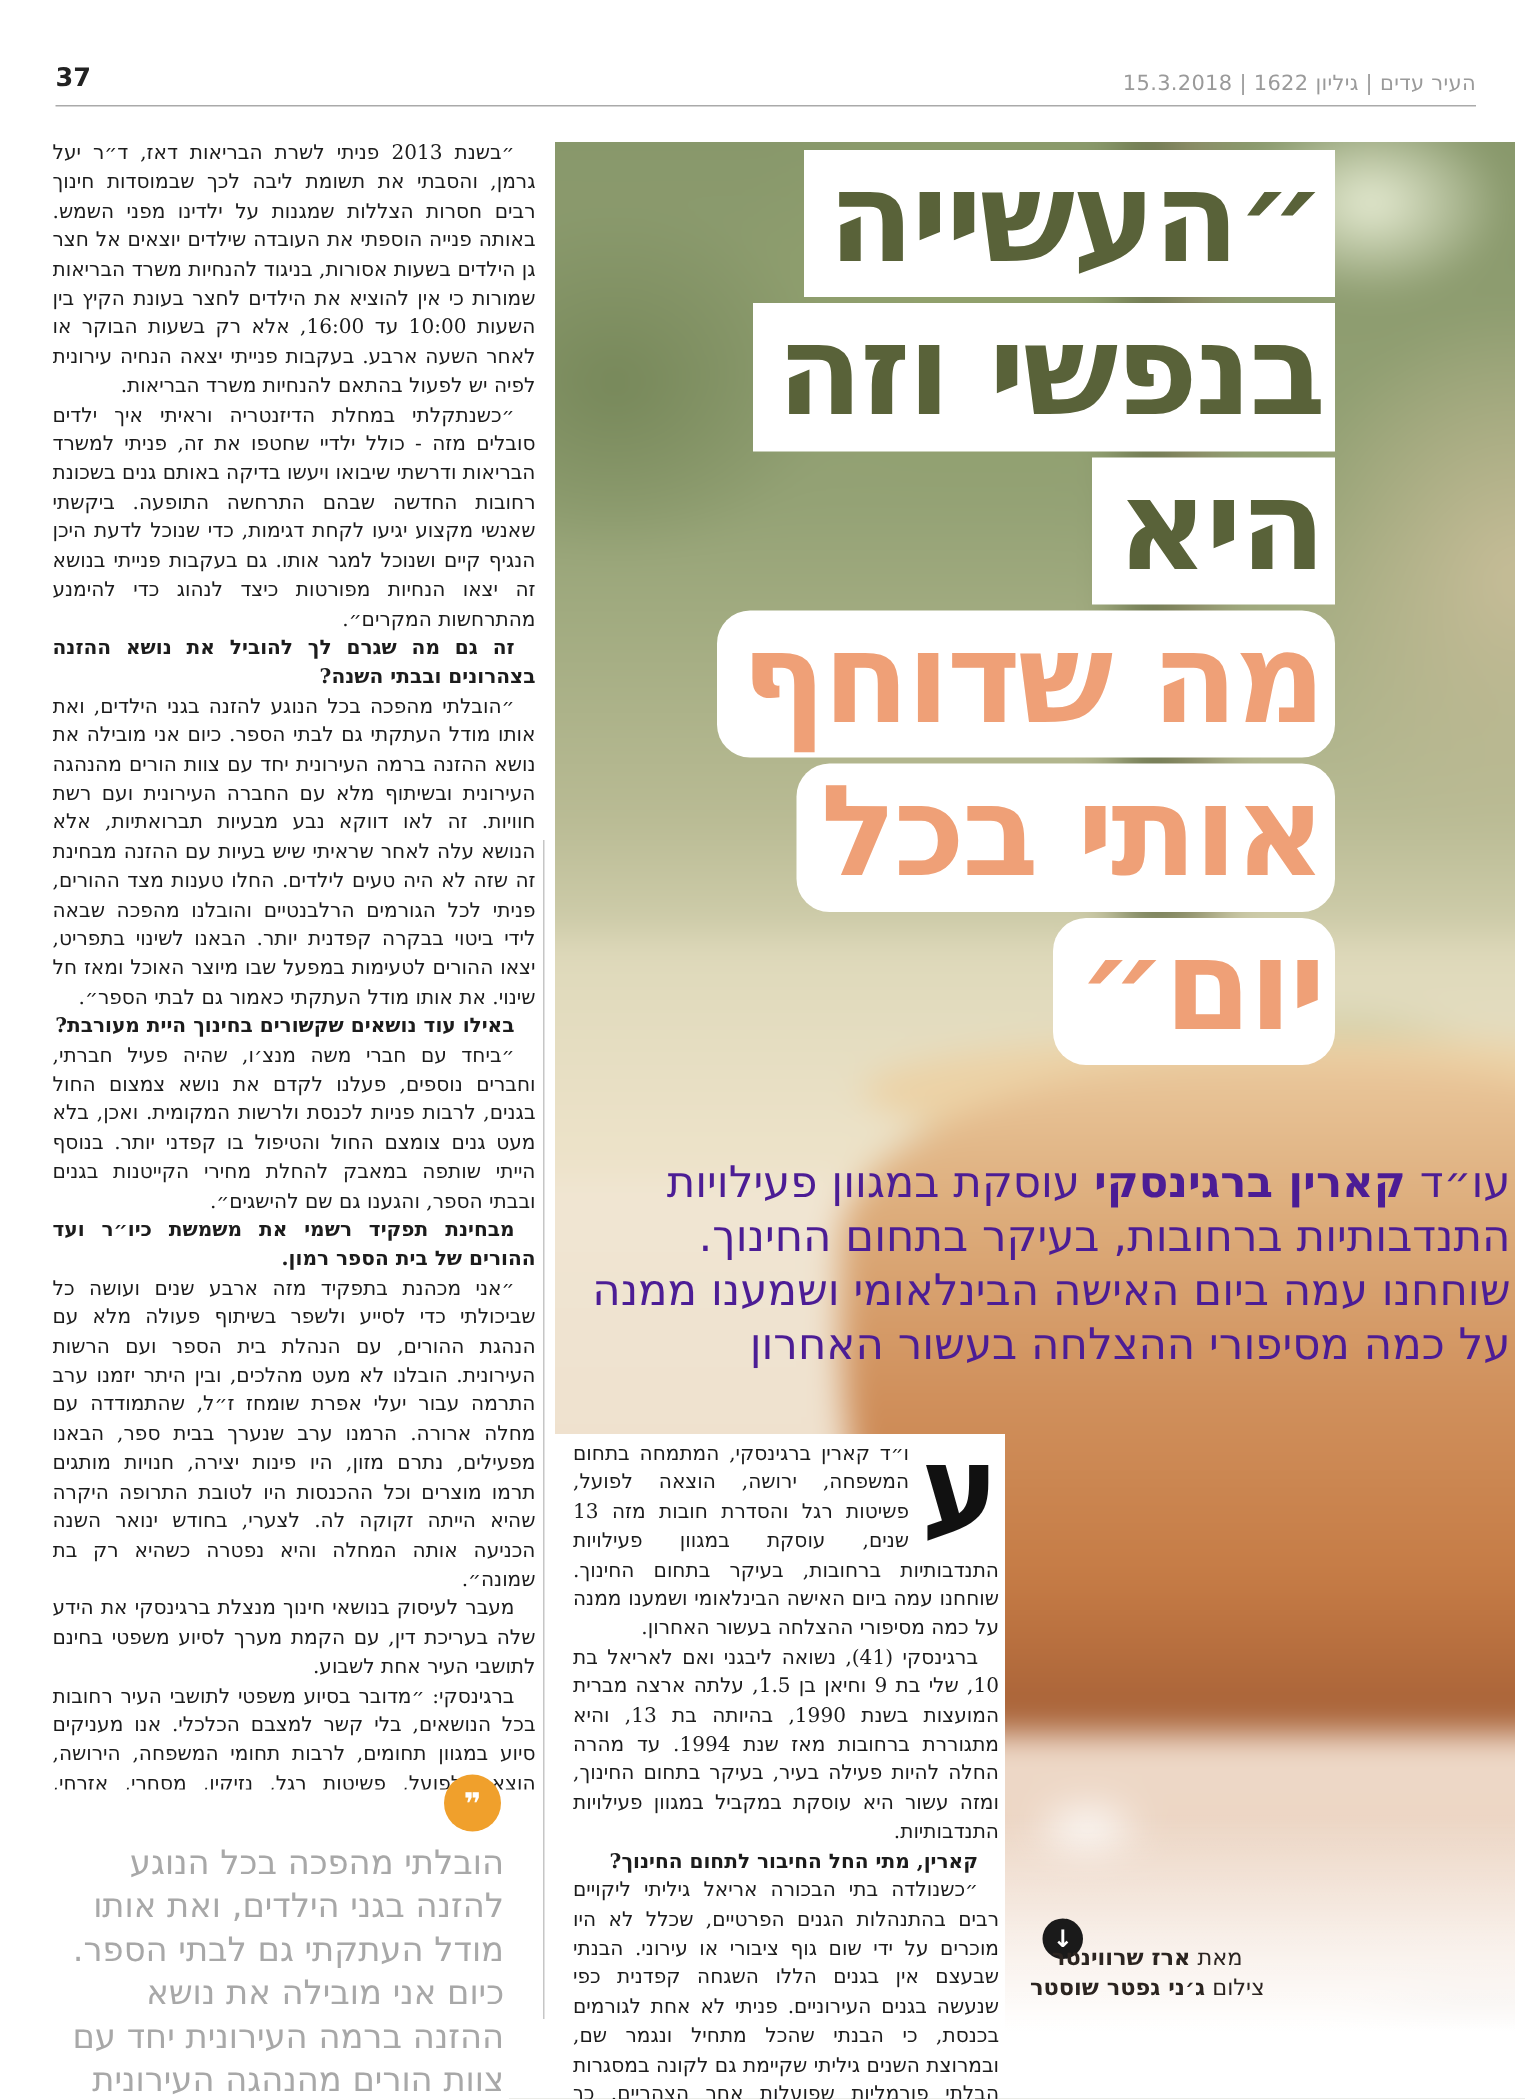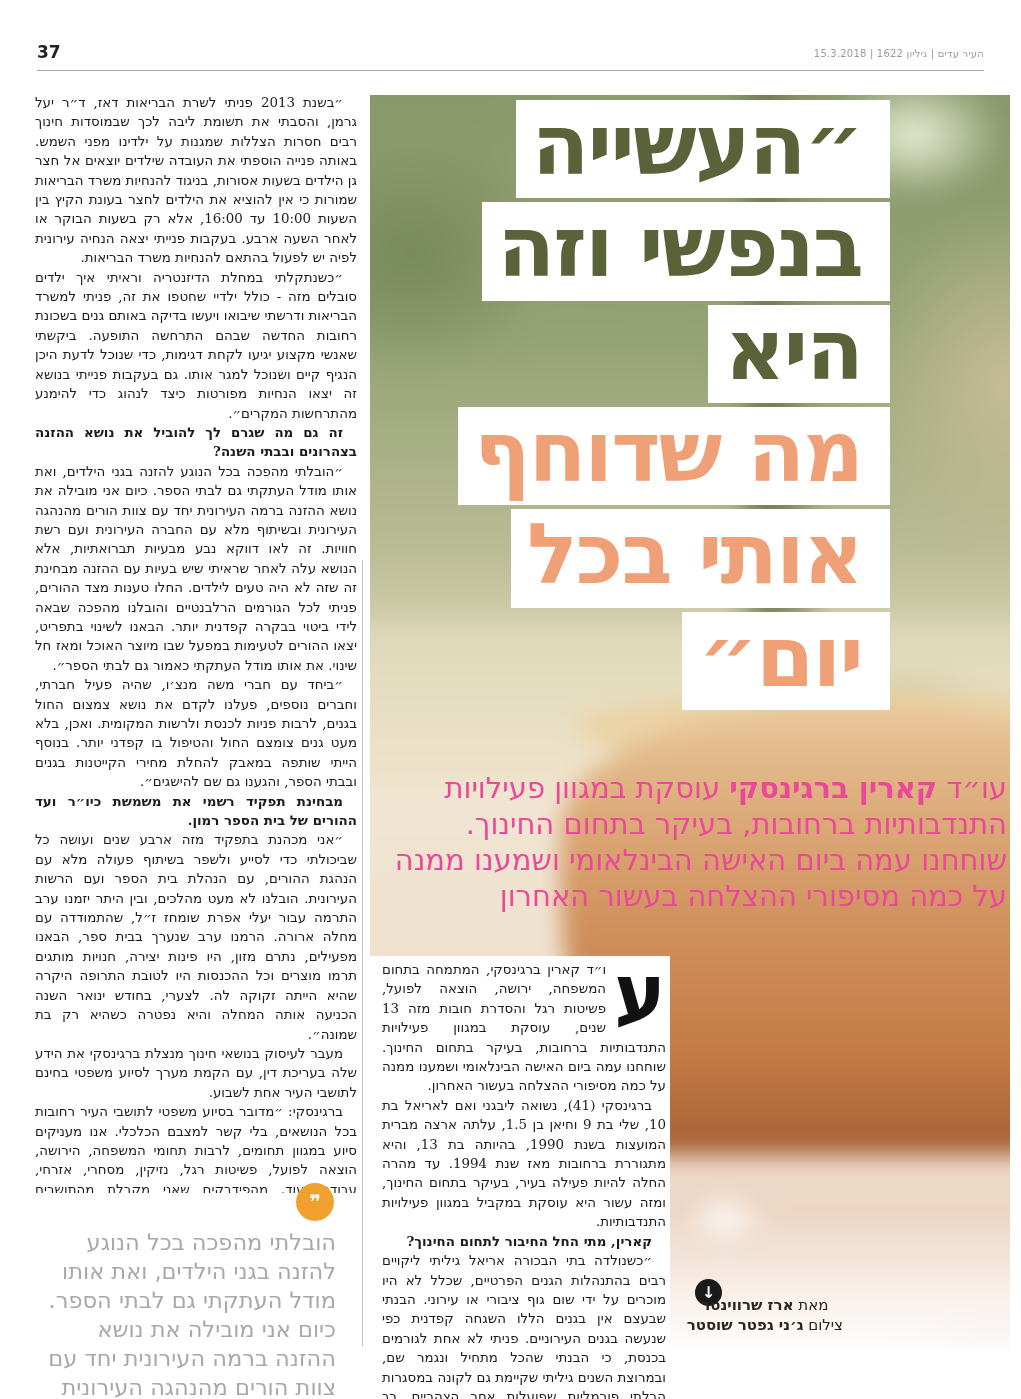--- a/index.html
+++ b/index.html
@@ -1,20 +1,20 @@
 <!DOCTYPE html>
 <html lang="he" style="--hl-green: #596239; --hl-orange: #efa077; --pq-gray: #a8a8a8; --q-orange: #f0a02c;"><head>
 <meta charset="utf-8">
 <style>
   html,body{margin:0;padding:0;background:#e8e8e8;}
   .page{position:relative;width:1021px;height:1399px;background:#ffffff;margin:0 auto;overflow:hidden;
         font-family:"DejaVu Sans","Liberation Sans",sans-serif;}
   
   .folio-num{position:absolute;left:37px;top:42px;font-size:17px;font-weight:bold;color:#222;}
-  .folio-info{position:absolute;right:37px;top:48px;font-size:10px;color:#9a9a9a;direction:rtl;letter-spacing:.2px;}
+  .folio-info{position:absolute;right:37px;top:48px;font-size:14px;color:#9a9a9a;direction:rtl;letter-spacing:.2px;}
   .folio-rule{position:absolute;left:37px;top:70px;width:947px;height:1px;background:#aaa;}
   
   .photo{position:absolute;left:370px;top:95px;width:640px;height:1265px;overflow:hidden;background:#dfe3cc;z-index:0;}
   .ph-blur{position:absolute;inset:-30px;filter:blur(11px);}
   .ph-blur div{position:absolute;}
   .ph-green{left:0;right:0;top:0;height:600px;
     background:
       radial-gradient(ellipse 130px 90px at 82% 70px, #e9eed6 0%, rgba(233,238,214,0) 70%),
       radial-gradient(ellipse 210px 170px at 10% 190px, #77885a 0%, rgba(119,136,90,0) 70%),
       radial-gradient(ellipse 260px 210px at 45% 130px, #91a16c 0%, rgba(145,161,108,0) 70%),
@@ -38,27 +38,27 @@
     background:
       radial-gradient(ellipse 90px 45px at 30% 35%, #fbf1e6 0%, rgba(251,241,230,0) 70%),
       radial-gradient(ellipse 60px 35px at 55% 20%, #ffffff 0%, rgba(255,255,255,0) 70%),
       radial-gradient(ellipse 170px 95px at 93% 72%, #7c5a46 0%, rgba(124,90,70,0) 70%),
       linear-gradient(180deg,#eed9c8 0%,#ead0bd 60%,#e7ccba 100%);}
   .ph-fade{position:absolute;left:0;right:0;bottom:0;height:150px;
     background:linear-gradient(to bottom,rgba(255,255,255,0) 0%,rgba(255,255,255,.65) 55%,#ffffff 96%);}
   
   .headline{position:absolute;right:131px;top:100px;width:545px;direction:rtl;text-align:right;z-index:2;}
   .hl-line{display:block;margin:0 0 4px 0;}
-  .hl-line span{display:inline-block;background:#fff;padding:4px 28px 12px 16px;
+  .hl-line span{display:inline-block;background:#fff;padding:4px 8px 12px 16px;
     font-size:84px;font-weight:bold;line-height:.98;letter-spacing:-2px;white-space:nowrap;}
   .hl-green span{color:var(--hl-green);}
-  .hl-orange span{color:var(--hl-orange);}
+  .hl-orange span{color:var(--hl-orange);border-radius:22px;}
   
   .subhead{position:absolute;right:14px;top:770px;width:636px;direction:rtl;text-align:right;z-index:2;
-    font-size:29px;line-height:36px;color:#ec4899;}
+    font-size:29px;line-height:36px;color:#4c1d95;}
   .subhead b{font-weight:bold;}
   
   .col{direction:rtl;text-align:justify;font-family:"DejaVu Serif","DejaVu Sans",serif;
        font-size:13.4px;line-height:19.4px;color:#1c1c1c;}
   .col p{margin:0;text-indent:14px;}
   .col p.q{font-weight:bold;text-indent:14px;}
   .left-col{position:absolute;left:35px;top:93px;width:322px;height:1100px;overflow:hidden;z-index:2;}
   .mid-col{position:absolute;left:370px;top:956px;width:300px;height:404px;background:#fff;z-index:2;
            box-sizing:border-box;padding:4px 4px 0 12px;}
   .dropcap{float:right;font-size:78px;line-height:62px;font-weight:bold;margin:2px 0 0 8px;color:#111;}
@@ -115,20 +115,21 @@
       </div>
   </div>
 
   <div class="subhead"><span>עו״ד </span><b>קארין ברגינסקי</b><span> עוסקת במגוון פעילויות התנדבותיות ברחובות, בעיקר בתחום החינוך. שוחחנו עמה ביום האישה הבינלאומי ושמענו ממנה על כמה מסיפורי ההצלחה בעשור האחרון</span></div>
 
   <div class="col left-col">
       <p class="body">״בשנת 2013 פניתי לשרת הבריאות דאז, ד״ר יעל גרמן, והסבתי את תשומת ליבה לכך שבמוסדות חינוך רבים חסרות הצללות שמגנות על ילדינו מפני השמש. באותה פנייה הוספתי את העובדה שילדים יוצאים אל חצר גן הילדים בשעות אסורות, בניגוד להנחיות משרד הבריאות שמורות כי אין להוציא את הילדים לחצר בעונת הקיץ בין השעות 10:00 עד 16:00, אלא רק בשעות הבוקר או לאחר השעה ארבע. בעקבות פנייתי יצאה הנחיה עירונית לפיה יש לפעול בהתאם להנחיות משרד הבריאות.</p>
       <p class="body">״כשנתקלתי במחלת הדיזנטריה וראיתי איך ילדים סובלים מזה - כולל ילדיי שחטפו את זה, פניתי למשרד הבריאות ודרשתי שיבואו ויעשו בדיקה באותם גנים בשכונת רחובות החדשה שבהם התרחשה התופעה. ביקשתי שאנשי מקצוע יגיעו לקחת דגימות, כדי שנוכל לדעת היכן הנגיף קיים ושנוכל למגר אותו. גם בעקבות פנייתי בנושא זה יצאו הנחיות מפורטות כיצד לנהוג כדי להימנע מהתרחשות המקרים״.</p>
       <p class="q">זה גם מה שגרם לך להוביל את נושא ההזנה בצהרונים ובבתי השנה?</p>
       <p class="body">״הובלתי מהפכה בכל הנוגע להזנה בגני הילדים, ואת אותו מודל העתקתי גם לבתי הספר. כיום אני מובילה את נושא ההזנה ברמה העירונית יחד עם צוות הורים מהנהגה העירונית ובשיתוף מלא עם החברה העירונית ועם רשת חוויות. זה לאו דווקא נבע מבעיות תברואתיות, אלא הנושא עלה לאחר שראיתי שיש בעיות עם ההזנה מבחינת זה שזה לא היה טעים לילדים. החלו טענות מצד ההורים, פניתי לכל הגורמים הרלבנטיים והובלנו מהפכה שבאה לידי ביטוי בבקרה קפדנית יותר. הבאנו לשינוי בתפריט, יצאו ההורים לטעימות במפעל שבו מיוצר האוכל ומאז חל שינוי. את אותו מודל העתקתי כאמור גם לבתי הספר״.</p>
+      <p class="q">באילו עוד נושאים שקשורים בחינוך היית מעורבת?</p>
       <p class="body">״ביחד עם חברי משה מנצ׳ו, שהיה פעיל חברתי, וחברים נוספים, פעלנו לקדם את נושא צמצום החול בגנים, לרבות פניות לכנסת ולרשות המקומית. ואכן, בלא מעט גנים צומצם החול והטיפול בו קפדני יותר. בנוסף הייתי שותפה במאבק להחלת מחירי הקייטנות בגנים ובבתי הספר, והגענו גם שם להישגים״.</p>
       <p class="q">מבחינת תפקיד רשמי את משמשת כיו״ר ועד ההורים של בית הספר רמון.</p>
       <p class="body">״אני מכהנת בתפקיד מזה ארבע שנים ועושה כל שביכולתי כדי לסייע ולשפר בשיתוף פעולה מלא עם הנהגת ההורים, עם הנהלת בית הספר ועם הרשות העירונית. הובלנו לא מעט מהלכים, ובין היתר יזמנו ערב התרמה עבור יעלי אפרת שומחז ז״ל, שהתמודדה עם מחלה ארורה. הרמנו ערב שנערך בבית ספר, הבאנו מפעילים, נתרם מזון, היו פינות יצירה, חנויות מותגים תרמו מוצרים וכל ההכנסות היו לטובת התרופה היקרה שהיא הייתה זקוקה לה. לצערי, בחודש ינואר השנה הכניעה אותה המחלה והיא נפטרה כשהיא רק בת שמונה״.</p>
       <p class="body">מעבר לעיסוק בנושאי חינוך מנצלת ברגינסקי את הידע שלה בעריכת דין, עם הקמת מערך לסיוע משפטי בחינם לתושבי העיר אחת לשבוע.</p>
       <p class="body">ברגינסקי: ״מדובר בסיוע משפטי לתושבי העיר רחובות בכל הנושאים, בלי קשר למצבם הכלכלי. אנו מעניקים סיוע במגוון תחומים, לרבות תחומי המשפחה, הירושה, הוצאה לפועל, פשיטות רגל, נזיקין, מסחרי, אזרחי, עבודה ועוד. מהפידבקים שאני מקבלת מהתושבים לעיתים, אנו ׳מצילים את המצב׳ על ידי עצה נבונה, הכוונה וסיוע. זו ההזדמנות להודות לסגן ראש העיר מתן דיל, שתרם תרומה רבה כדי שהפרויקט הזה יקום, ולראש העיר רחמים מלול שאישר שהפרויקט הזה יתקיים, וכן לחבריי לארבע שנות עשייה בפרויקט: עורכי הדין עדי כהן, אלי קויקוב, מלי חסון, שמואל נזג, כפיר דוד וגיא הרשקוביץ. יחד איתם אמשיך לפגוש את התושבים ואסייע להם בפניות המגוונות מדי שבוע, בימי שני בלשכת מנכ״ל העירייה, החל מהשעה 17:00״.</p>
     </div>
 
   <div class="col mid-col">
     <p style="text-indent:0;">
       <span class="dropcap">ע</span><span>ו״ד קארין ברגינסקי, המתמחה בתחום המשפחה, ירושה, הוצאה לפועל, פשיטות רגל והסדרת חובות מזה 13 שנים, עוסקת במגוון פעילויות התנדבותיות ברחובות, בעיקר בתחום החינוך. שוחחנו עמה ביום האישה הבינלאומי ושמענו ממנה על כמה מסיפורי ההצלחה בעשור האחרון.</span>

